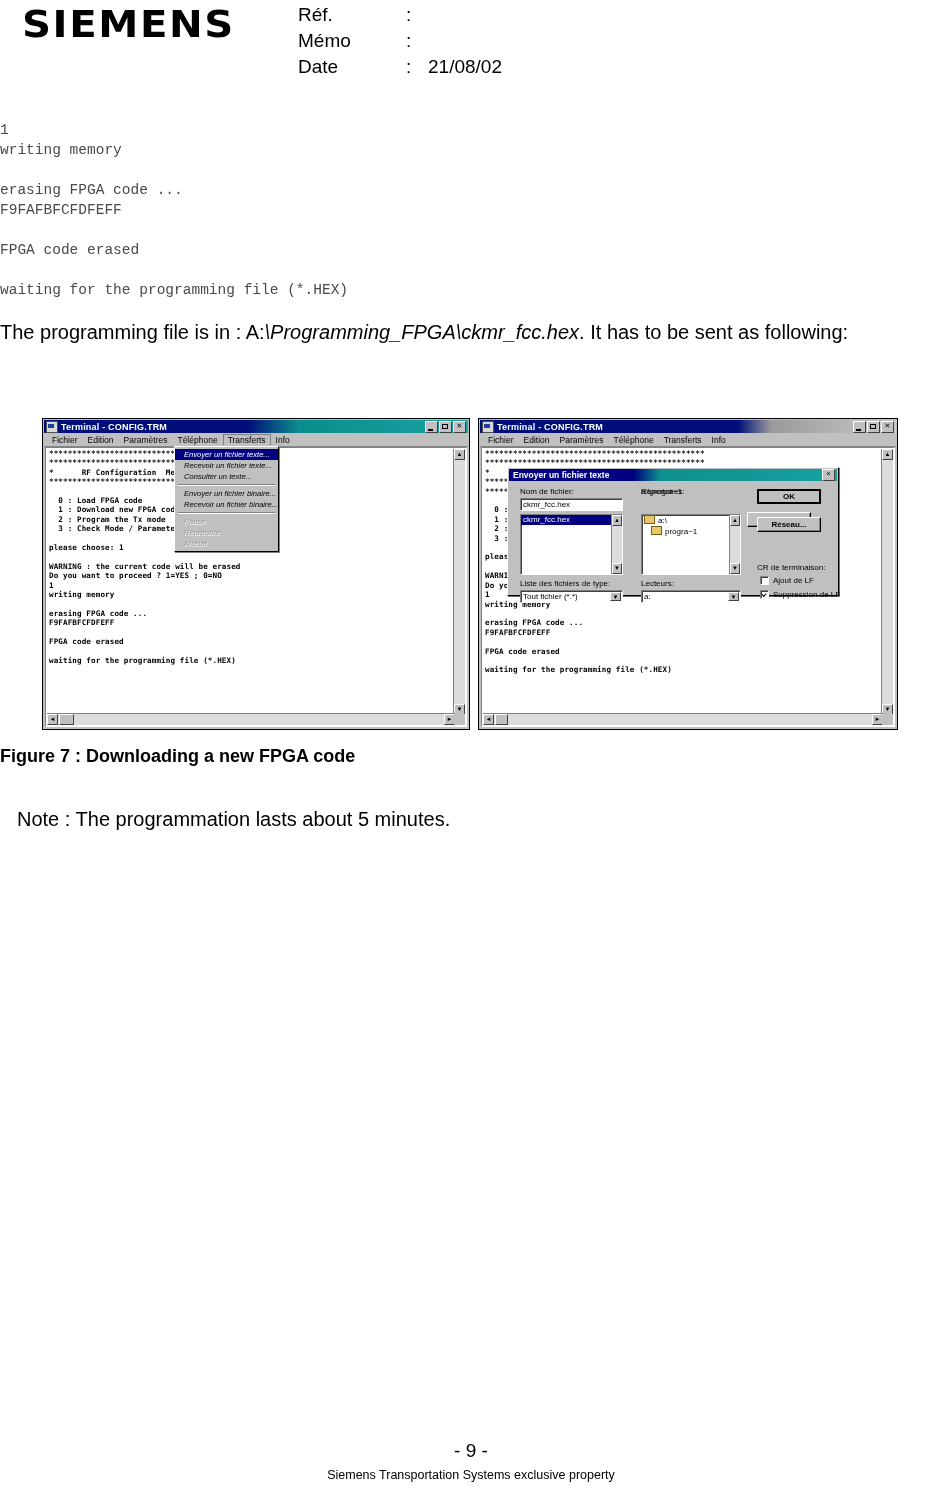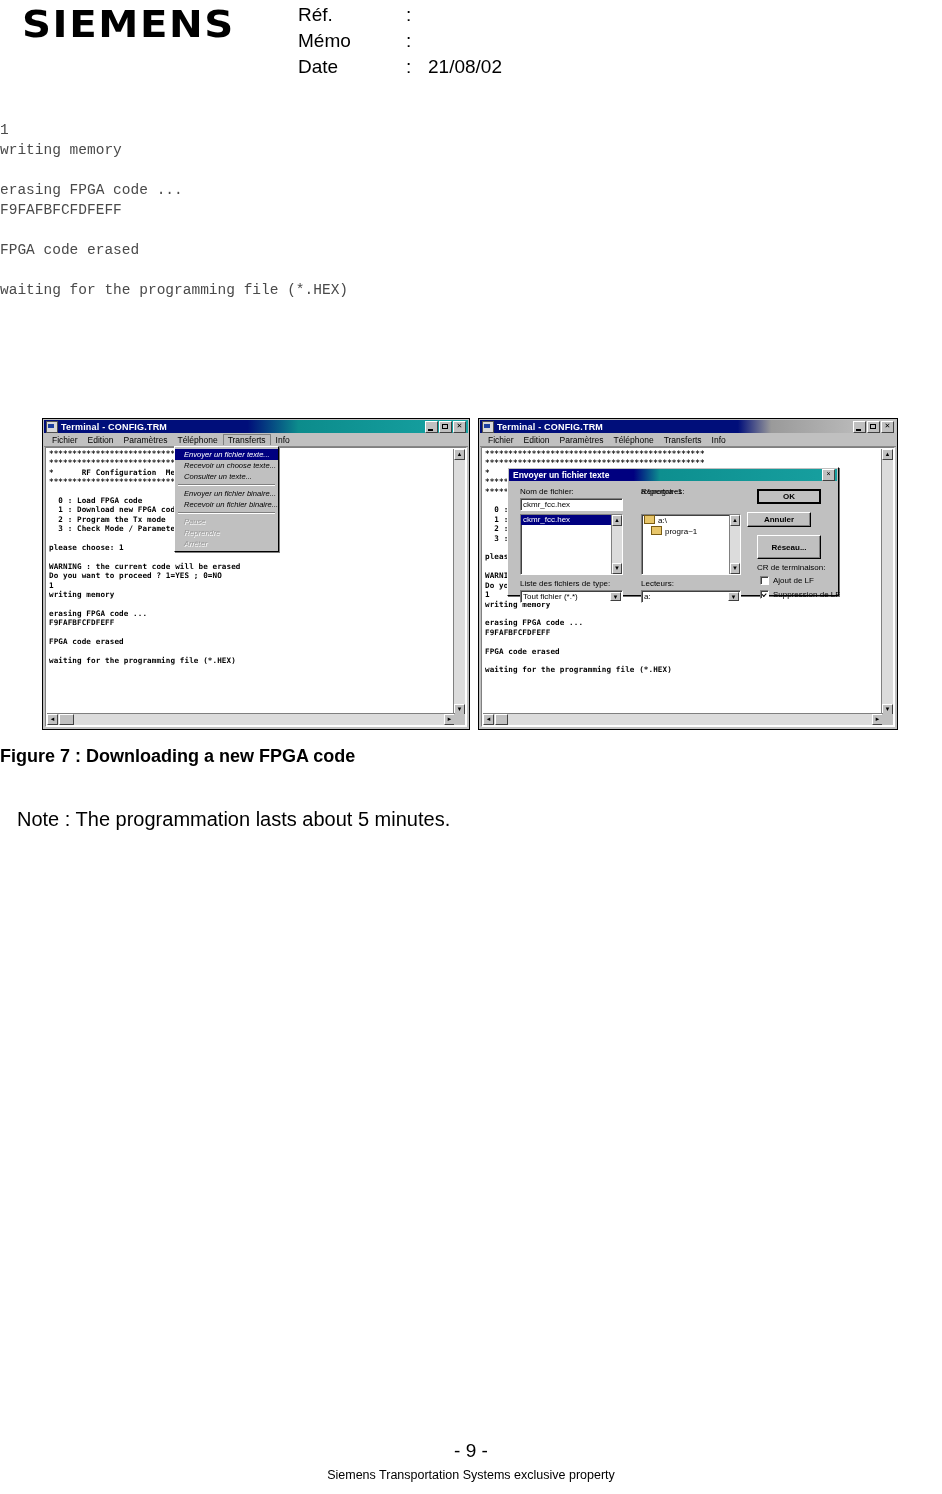--- a/index.html
+++ b/index.html
@@ -268,20 +268,23 @@
   <div class="loglines">1
 writing memory
 
 erasing FPGA code ...
 F9FAFBFCFDFEFF
 
 FPGA code erased
 
 waiting for the programming file (*.HEX)</div>
 
+  <div class="para">
+    <span>The programming file is in : A:</span><span class="it">\Programming_FPGA\ckmr_fcc.hex</span><span>. It has to be sent as following:</span>
+  </div>
 
   <div class="figure">
 
     <div class="win win-left">
       <div class="titlebar">
         <div class="tb-icon"></div>
         <span class="tb-title">Terminal - CONFIG.TRM</span>
         <div class="tb-btns">
           <div class="tb-btn tb-min">
               <i></i>
@@ -331,21 +334,21 @@
         <div class="hsb">
           <div class="sb-arrow" style="left:0;top:0;">◄</div>
           <div class="sb-thumb" style="left:12px;top:0;width:15px;height:11px;"></div>
           <div class="sb-arrow" style="right:0;top:0;">►</div>
         </div>
         <div class="sb-corner"></div>
       </div>
 
       <div class="dropdown">
         <div class="dd-item sel">Envoyer un fichier texte...</div>
-        <div class="dd-item">Recevoir un choose texte...</div>
+        <div class="dd-item">Recevoir un fichier texte...</div>
         <div class="dd-item">Consulter un texte...</div>
         <div class="dd-sep"></div>
         <div class="dd-item">Envoyer un fichier binaire...</div>
         <div class="dd-item">Recevoir un fichier binaire...</div>
         <div class="dd-sep"></div>
         <div class="dd-item disabled">Pause</div>
         <div class="dd-item disabled">Reprendre</div>
         <div class="dd-item disabled">Arrêter</div>
       </div>
     </div>
@@ -446,21 +449,21 @@
           </div>
 
           <div class="lbl" style="left:133px;top:98px;">Lecteurs:</div>
           <div class="combo" style="left:133px;top:109px;width:100px;height:13px;">
             <span class="drv"></span><span>a:</span>
             <div class="combo-arrow">▼</div>
           </div>
 
           <div class="btn def" style="left:249px;top:8px;width:64px;height:15px;">OK</div>
           <div class="btn" style="left:239px;top:31px;width:64px;height:15px;">Annuler</div>
-          <div class="btn" style="left:249px;top:54px;width:64px;height:24px;">Réseau...</div>
+          <div class="btn" style="left:249px;top:36px;width:64px;height:15px;">Réseau...</div>
 
           <div class="lbl" style="left:249px;top:82px;">CR de terminaison:</div>
           <div class="cbx" style="left:252px;top:95px;">
             <span class="box"></span>
             <span>Ajout de LF</span>
           </div>
           <div class="cbx on" style="left:252px;top:109px;">
             <span class="box"></span>
             <span>Suppression de LF</span>
           </div>

